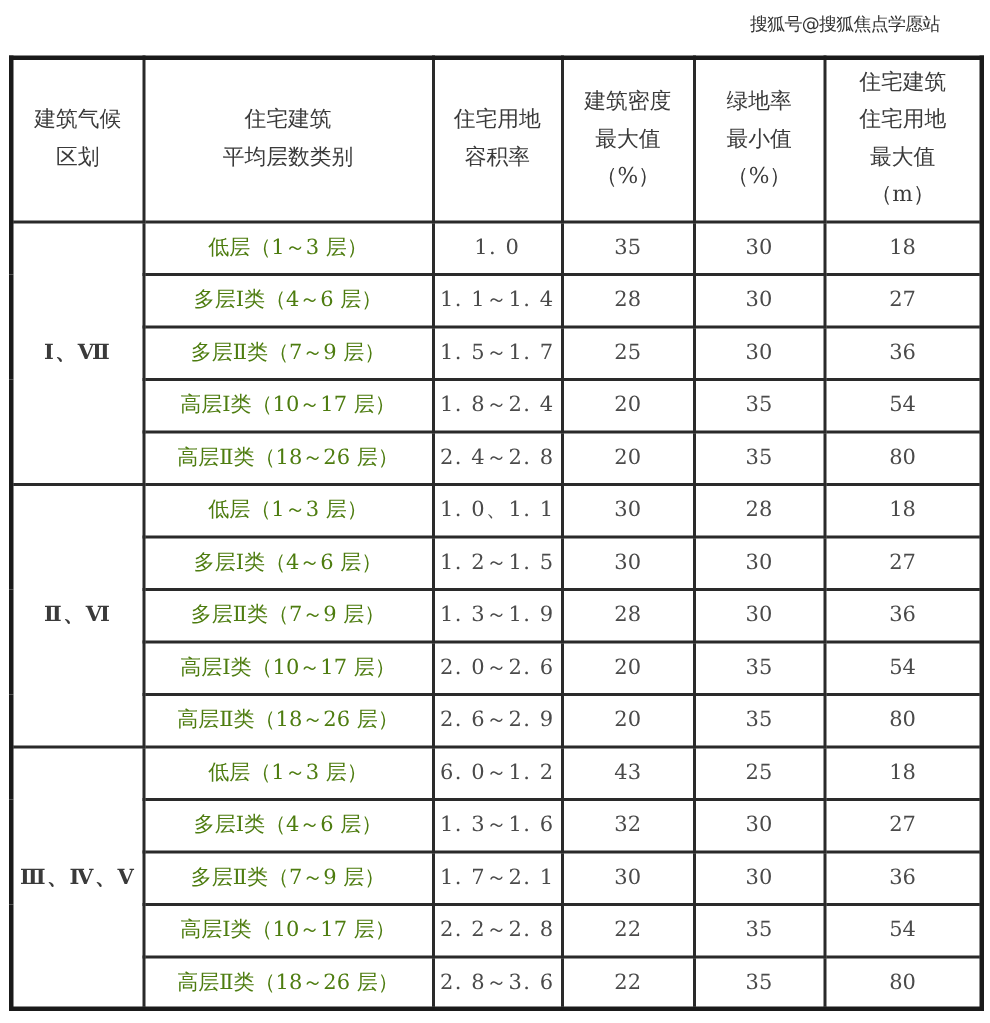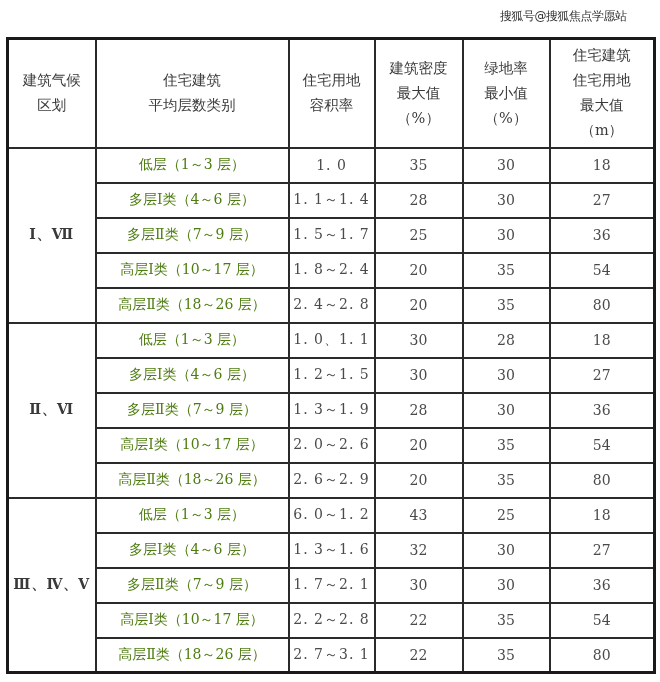--- a/index.html
+++ b/index.html
@@ -191,19 +191,19 @@
     </tr>
     <tr>
       <td class="cat">高层Ⅰ类（10～17 层）</td>
       <td class="num">2. 2～2. 8</td>
       <td>22</td>
       <td>35</td>
       <td>54</td>
     </tr>
     <tr>
       <td class="cat">高层Ⅱ类（18～26 层）</td>
-      <td class="num">2. 7～3. 1</td>
+      <td class="num">2. 8～3. 6</td>
       <td>22</td>
       <td>35</td>
       <td>80</td>
     </tr>
   </tbody>
 </table>
 
 </body></html>

